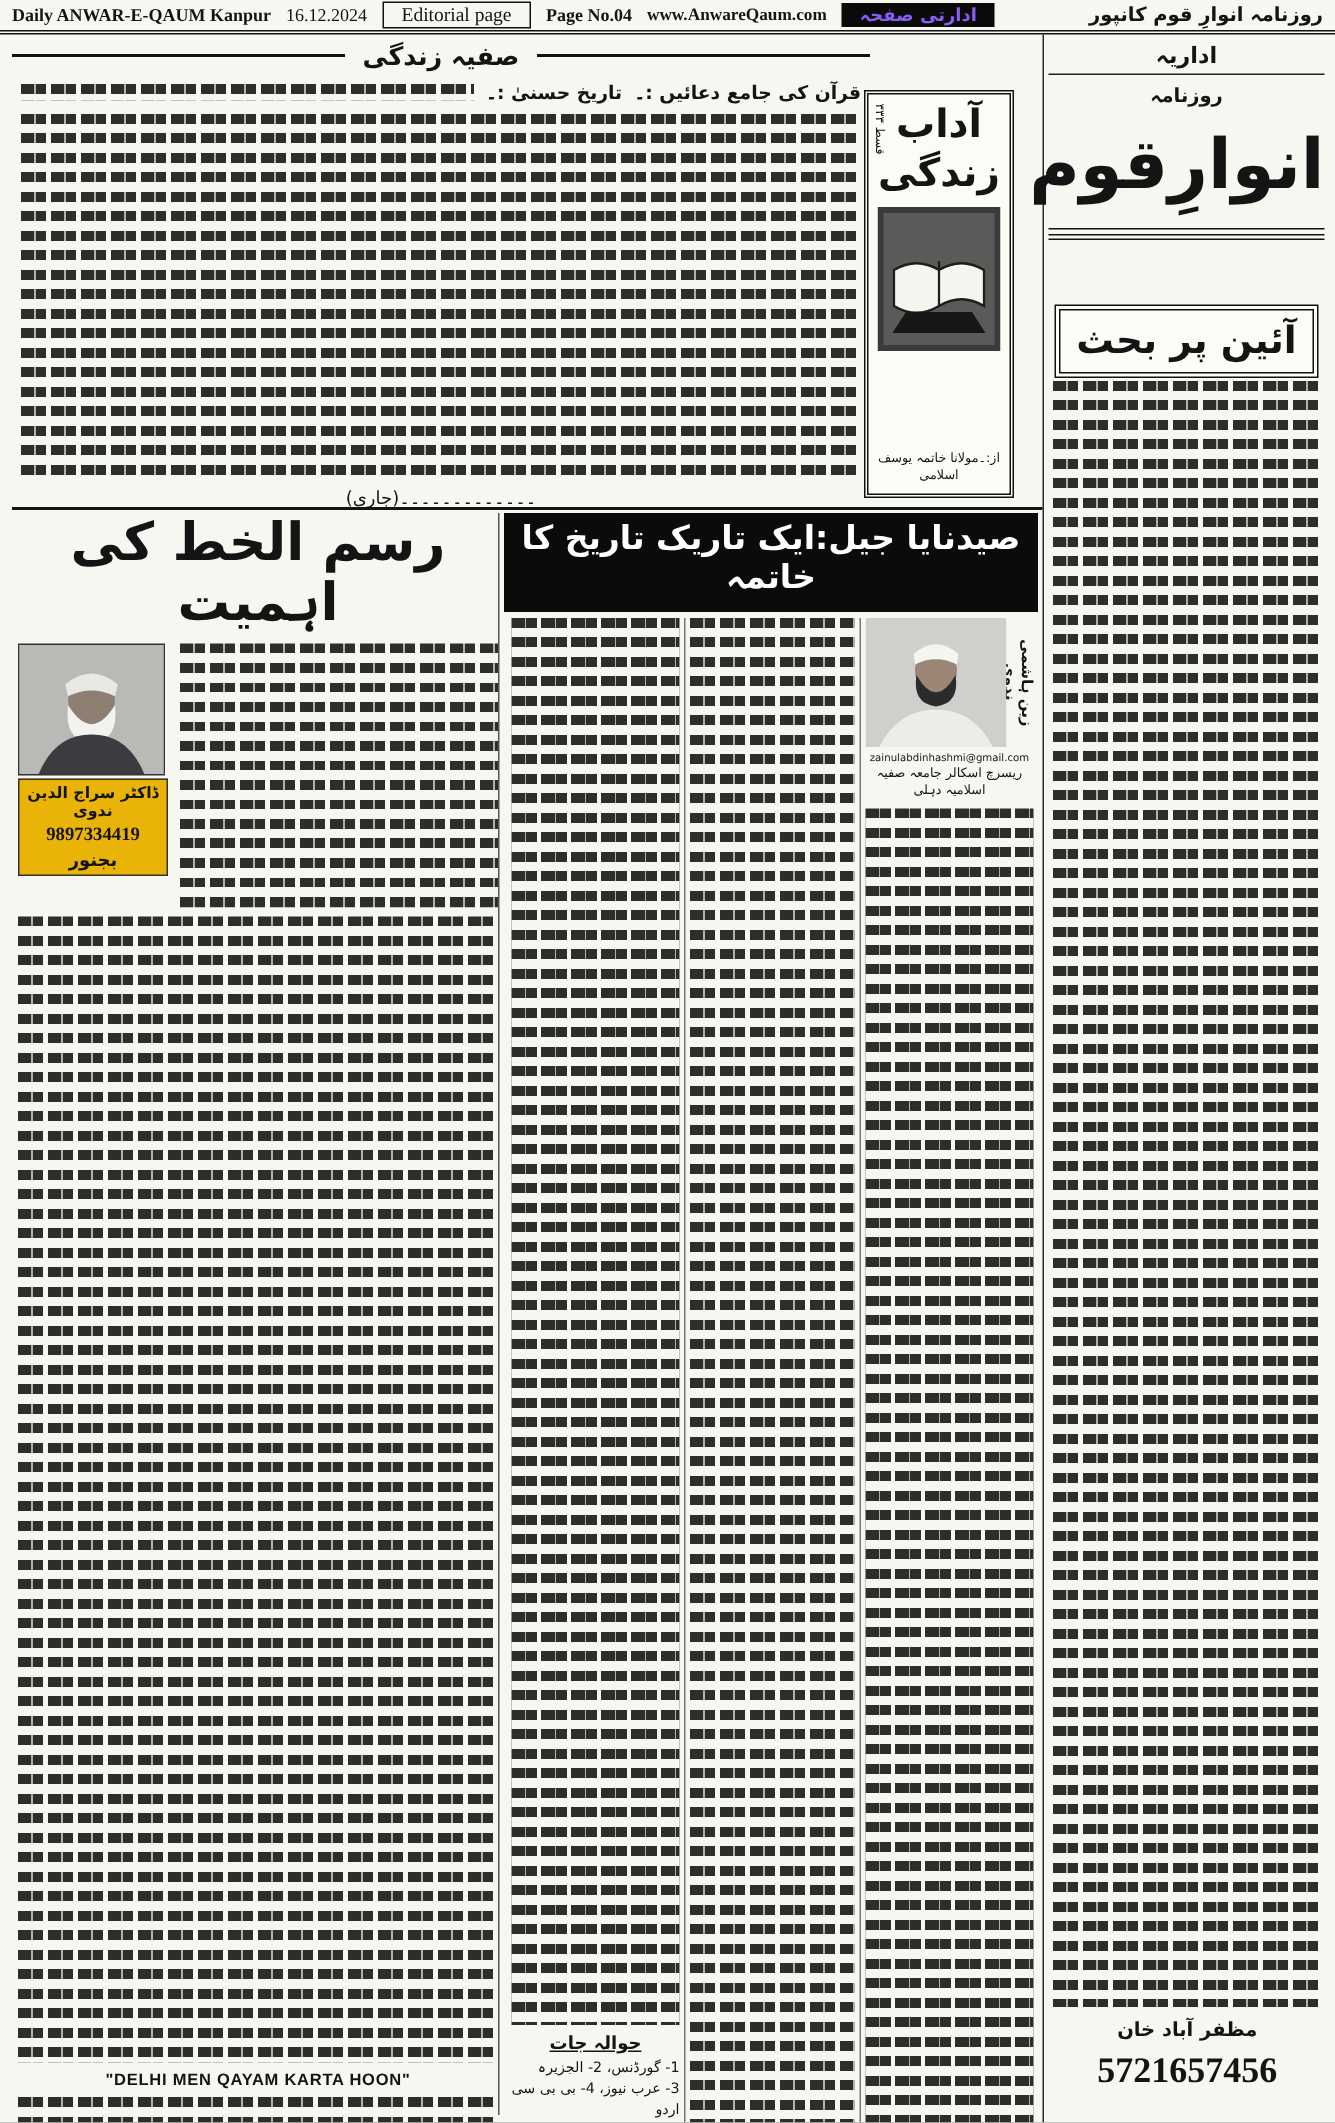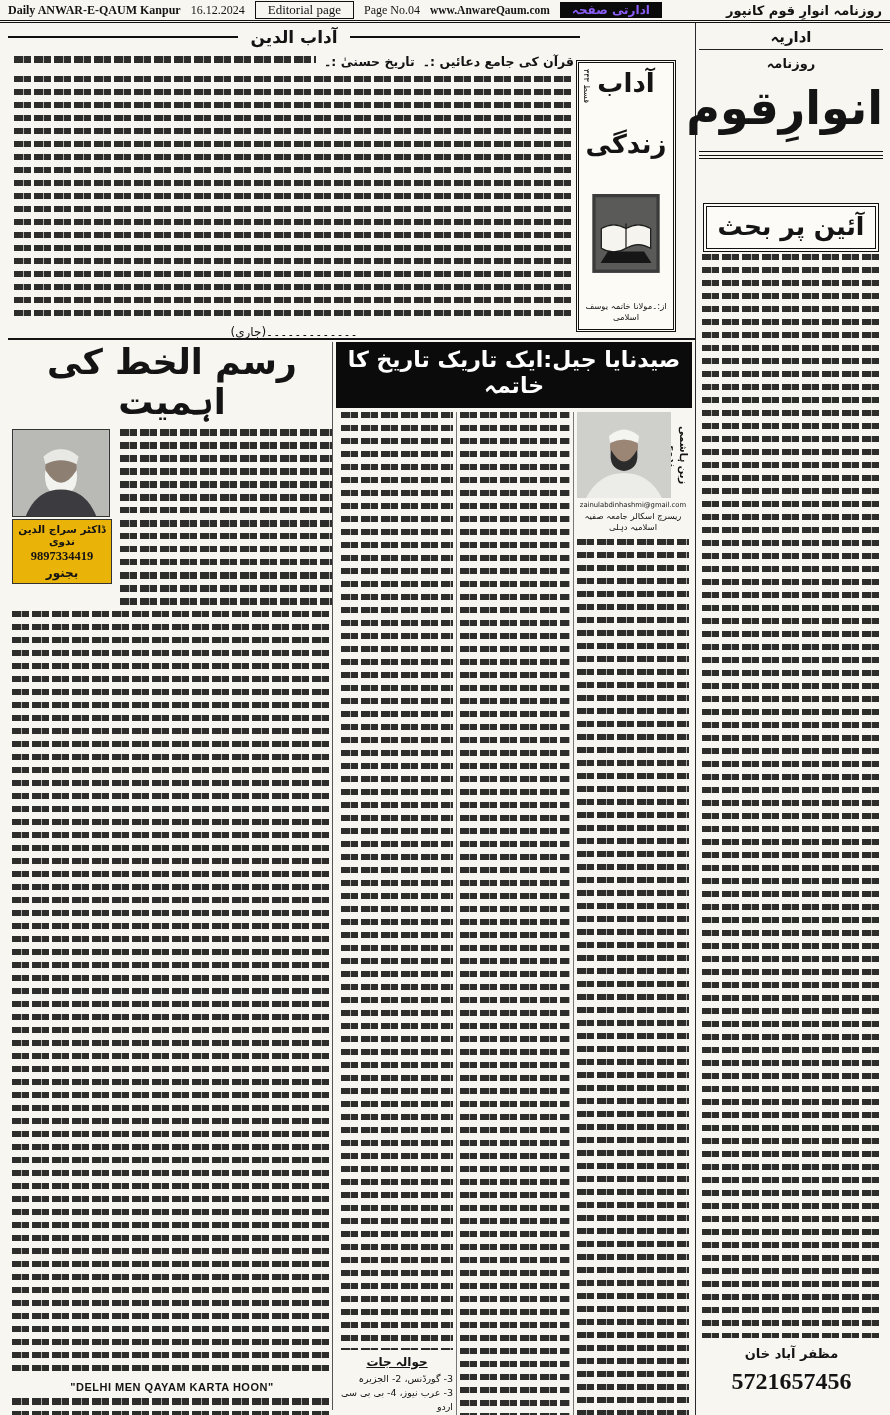--- a/index.html
+++ b/index.html
@@ -23,21 +23,21 @@
   
   .hdr {
     position:absolute; top:0; left:0; width:890px; height:23px;
     display:flex; align-items:center; gap:10px; padding:0 8px;
     border-bottom:3px double #111;
     font-family:"Liberation Serif", serif; font-size:12px;
   }
   .hdr-paper { font-weight:bold; white-space:nowrap; }
   .hdr-date  { white-space:nowrap; }
   .hdr-box   { border:1.5px solid #111; padding:0 12px; font-size:13px; white-space:nowrap; }
-  .hdr-pageno{ font-weight:normal; white-space:nowrap; }
+  .hdr-pageno{ font-weight:bold; white-space:nowrap; }
   .hdr-web   { font-weight:bold; font-size:11.5px; white-space:nowrap; }
   .hdr-badge { background:#0a0a0a; color:#8b5cf6; padding:1px 12px; font-size:12px; font-weight:bold; white-space:nowrap; }
   .hdr-right { margin-left:auto; font-weight:bold; font-size:13px; white-space:nowrap; }
 
   
   .mh-edit  { font-size:15px; font-weight:bold; letter-spacing:14px; border-bottom:1px solid #222; padding-bottom:3px; }
   .mh-daily { font-size:13px; font-weight:bold; letter-spacing:9px; margin-top:6px; }
   .mh-title { font-size:46px; font-weight:bold; margin-top:6px; line-height:1.35; }
   .mh-sep   { margin-top:12px; border-top:1px solid #111; border-bottom:4px double #111; height:8px; }
   .ed-head  { border:4px double #111; padding:5px 4px 7px; font-size:25px; font-weight:bold; text-align:center; background:#fcfbf7; }
@@ -45,21 +45,21 @@
   
   .kicker-row { display:flex; align-items:center; gap:12px; height:22px; width:572px; }
   .krule { flex:1; border-top:2px solid #111; height:0; }
   .kicker { font-size:17px; font-weight:bold; white-space:nowrap; }
   .lead-row { display:flex; direction:rtl; align-items:center; gap:8px; margin:6px 0 0 6px; width:560px; }
   .lead-row b { font-size:12.5px; white-space:nowrap; }
   .lead-sim { flex:1; height:11px; }
   .adab-box {
     position:absolute; right:16px; top:34px; width:100px; height:272px;
     border:3px double #111; background:#fcfbf6;
-    display:flex; flex-direction:column; align-items:center; padding:4px 2px;gap:28px;
+    display:flex; flex-direction:column; align-items:center; padding:4px 2px;
   }
   .episode { position:absolute; left:3px; top:6px; writing-mode:vertical-rl; font-size:8px; }
   .bt { font-size:26px; font-weight:bold; line-height:1.25; }
   .credit { font-size:8.5px; margin-top:auto; margin-bottom:2px; text-align:center; line-height:1.3; }
 
   
   .rasm-head { margin:0 0 6px; font-size:35px; font-weight:900; text-align:center; line-height:1.15; }
   .rasm-top { display:flex; gap:8px; }
   .author-fig { margin:0; width:100px; flex:0 0 100px; }
   .author-fig svg { display:block; border:1px solid #333; }
@@ -114,21 +114,21 @@
   <div class="abs ur ed-head" style="left:703px; top:203px; width:176px;">آئین پر بحث</div>
 
   <div class="abs sim" style="left:702px; top:254px; width:179px; height:1084px;"></div>
 
   <div class="abs ur sign-name" style="left:702px; top:1346px; width:179px;">مظفر آباد خان</div>
   <div class="abs sign-phone" style="left:702px; top:1368px; width:179px;">5721657456</div>
 
   <section class="abs" style="left:8px; top:26px; width:684px; height:310px;">
     <div class="kicker-row">
       <span class="krule"></span>
-      <span class="ur kicker">آداب الدین</span>
+      <span class="ur kicker">صفیہ زندگی</span>
       <span class="krule"></span>
     </div>
 
     <div class="lead-row">
       <b class="ur">قرآن کی جامع دعائیں :۔</b>
       <b class="ur">تاریخ حسنیٰ :۔</b>
       <span class="sim lead-sim"></span>
     </div>
 
     <div class="sim" style="position:absolute; left:6px; top:50px; width:560px; height:246px;"></div>
@@ -201,21 +201,21 @@
         <div class="sim" style="height:880px; margin-top:5px;"></div>
       </div>
 
       <div class="jcol jcol-mid">
         <div class="sim" style="height:1020px;"></div>
       </div>
 
       <div class="jcol">
         <div class="sim" style="height:938px;"></div>
         <div class="ur jrefs-title">حوالہ جات</div>
-        <div class="ur jref">3- گورڈنس، 2- الجزیرہ</div>
+        <div class="ur jref">1- گورڈنس، 2- الجزیرہ</div>
         <div class="ur jref">3- عرب نیوز، 4- بی بی سی اردو</div>
         <div class="ur jref">5- ٹائمز آف انڈیا، 6- ملی گزٹ</div>
       </div>
 
     </div>
   </section>
 
 </div>
 
 </body></html>

